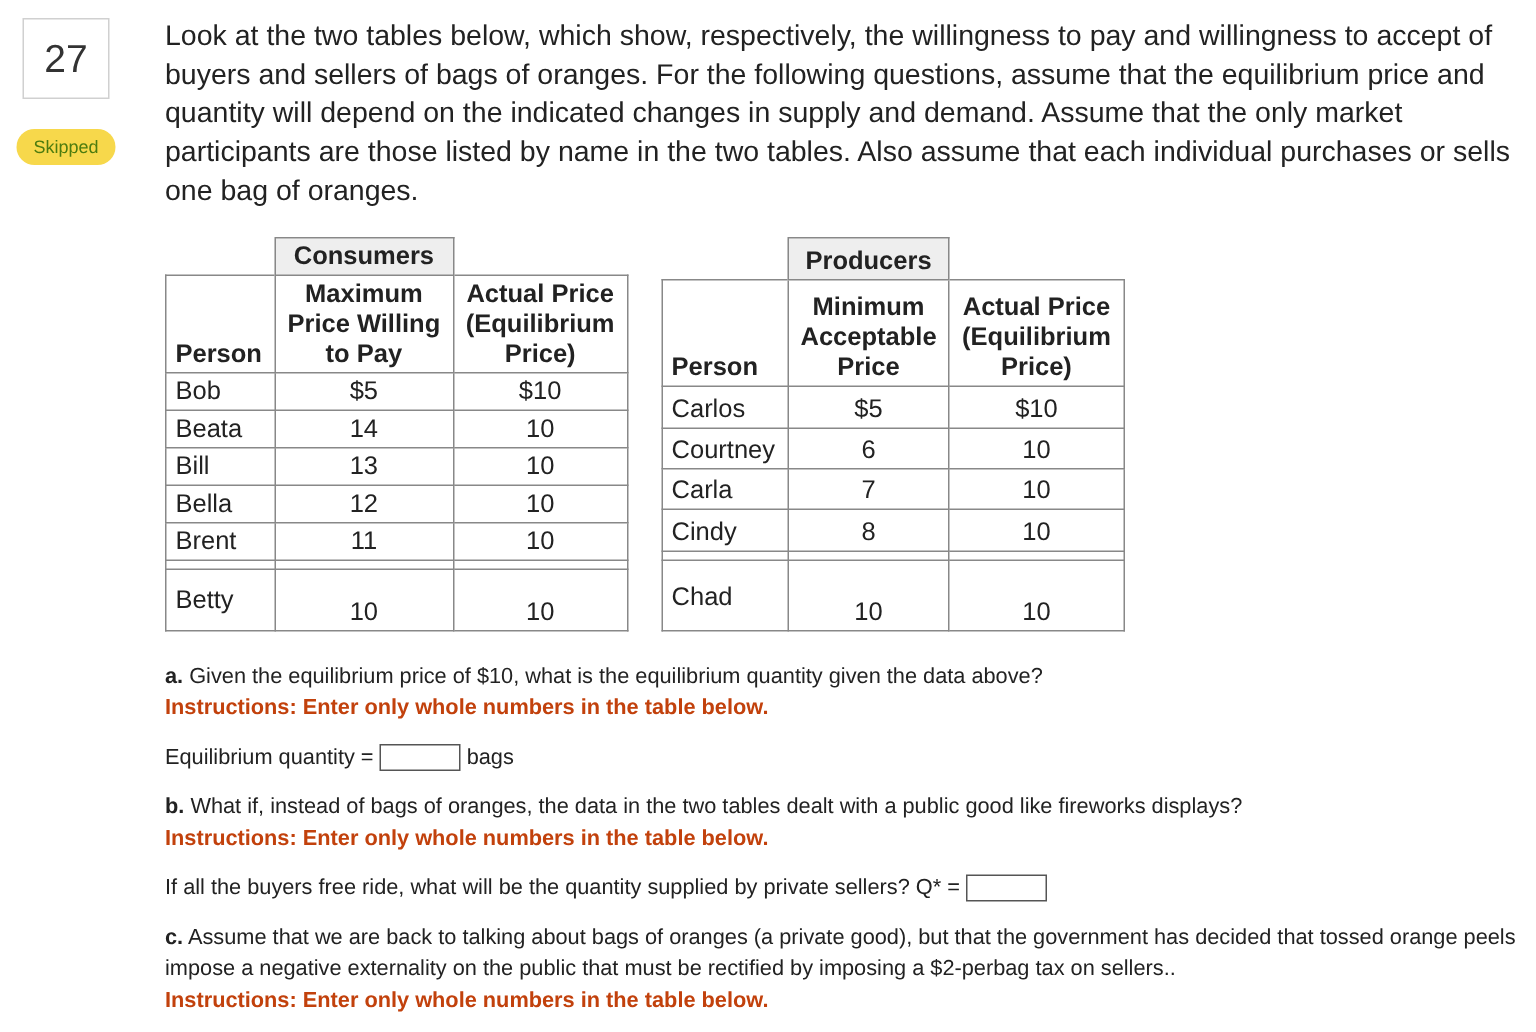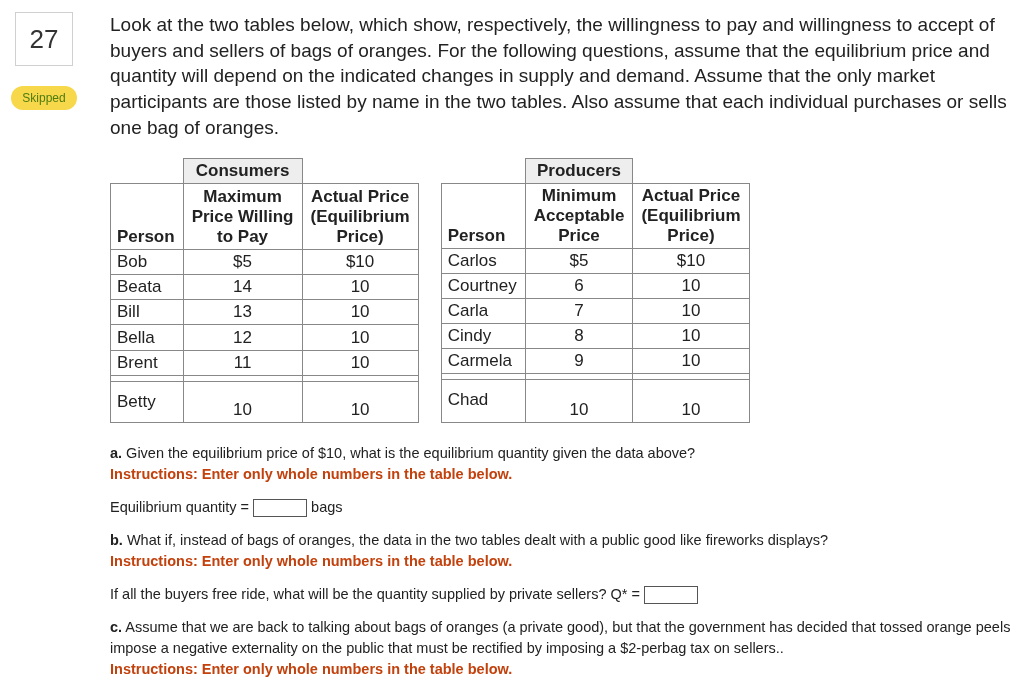--- a/index.html
+++ b/index.html
@@ -153,25 +153,20 @@
         <tr>
               <td class="person">Carla</td>
               <td>7</td>
               <td>10</td>
             </tr>
         <tr>
               <td class="person">Cindy</td>
               <td>8</td>
               <td>10</td>
             </tr>
-        <tr>
-              <td class="person">Carmela</td>
-              <td>9</td>
-              <td>10</td>
-            </tr>
         <tr class="spacer-row">
               <td></td>
               <td></td>
               <td></td>
             </tr>
         <tr>
               <td class="person" style="padding-top:10px;padding-bottom:12px;">Chad</td>
               <td>10</td>
               <td>10</td>
             </tr>

